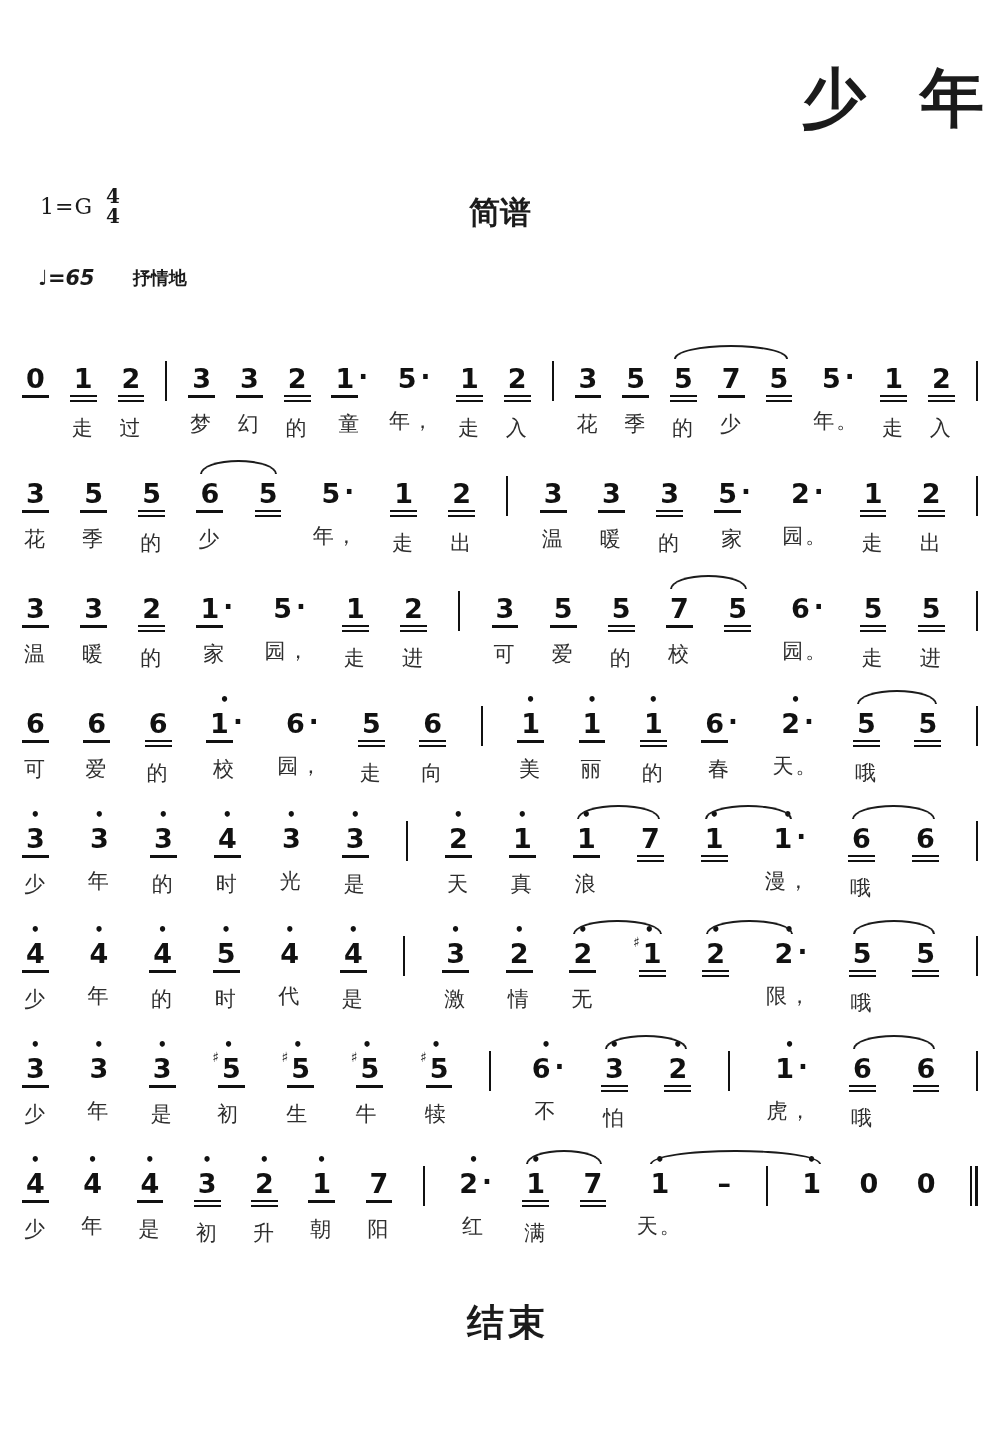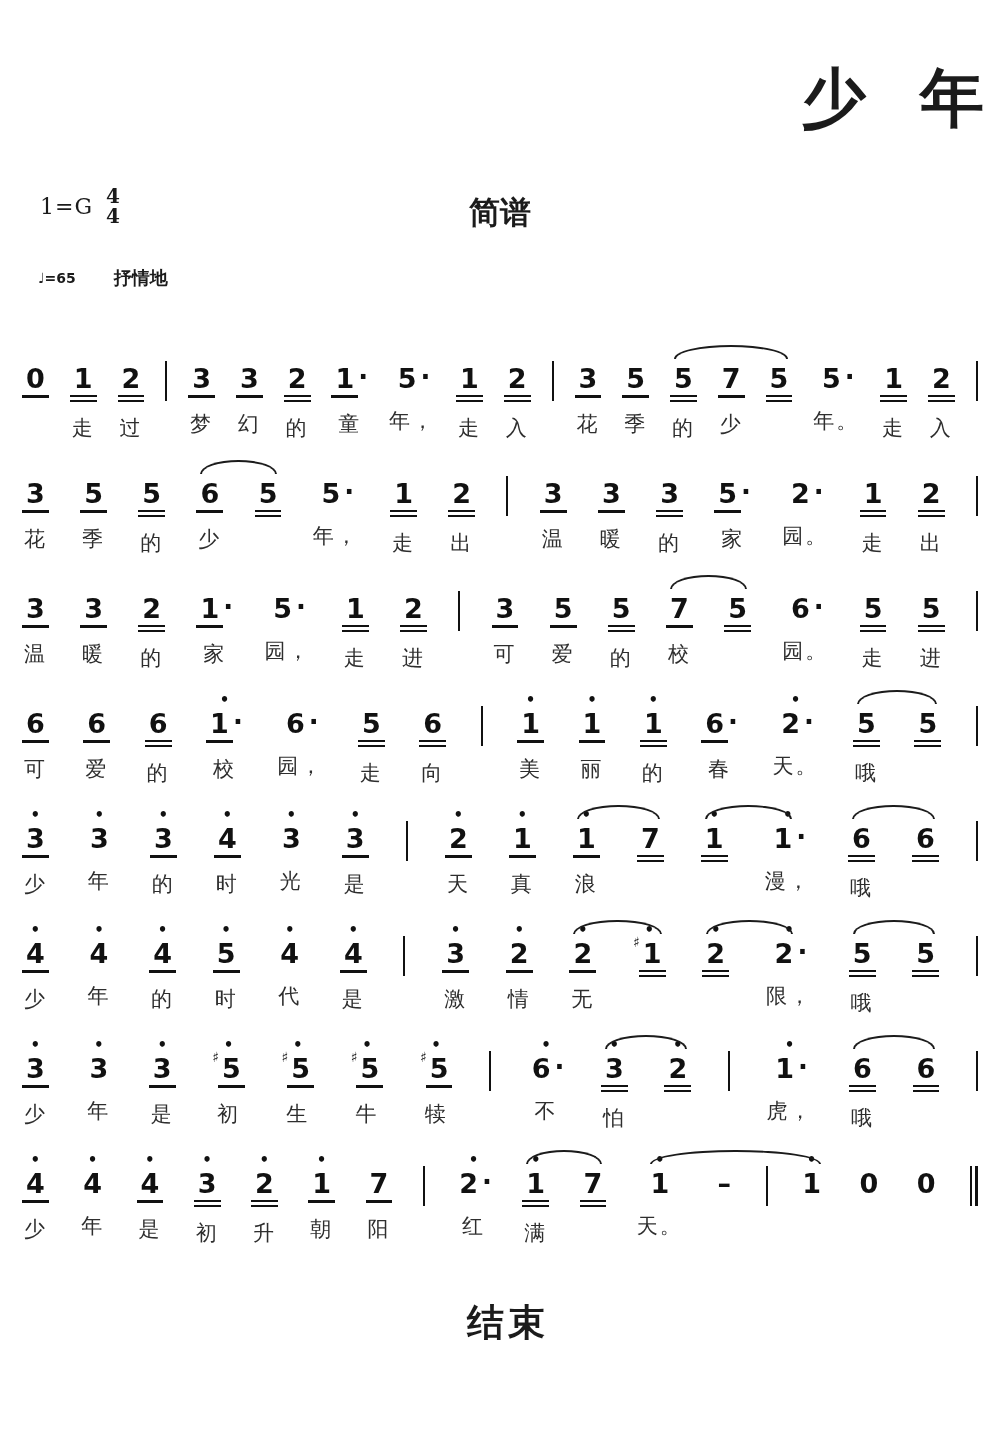--- a/index.html
+++ b/index.html
@@ -21,21 +21,21 @@
   .keysig {
     position:absolute; left:40px; top:186px; display:flex; align-items:center; gap:13px;
     font-family:"DejaVu Serif","Liberation Serif",serif;
   }
   .keysig .base { font-size:22px; letter-spacing:1px;text-align:right; }
   .meter { display:flex; flex-direction:column; align-items:center; line-height:20px;
            font-size:20px; font-weight:bold; }
   .temporow {
     position:absolute; left:38px; top:266px; display:flex; align-items:center; gap:38px;
   }
-  .tempo { font-size:14px; font-weight:600; }
+  .tempo { font-size:21px; font-weight:600;font-style:italic; }
   .expr  { font-size:18px; font-weight:bold;text-align:right; }
   .score { position:absolute; left:22px; right:22px; top:350px; }
   .line  { position:relative; height:115px; }
   .notes-row { display:flex; justify-content:space-between; align-items:flex-start; }
   .note { display:flex; flex-direction:column; align-items:center; min-width:22px; }
   .hidot { height:13px; font-size:15px; line-height:11px; font-weight:bold; color:#111; }
   .numrow { display:flex; align-items:flex-start; }
   .num {
     font-size:27px; line-height:32px; font-weight:bold; color:#111;
     padding:0 4px; letter-spacing:0;

